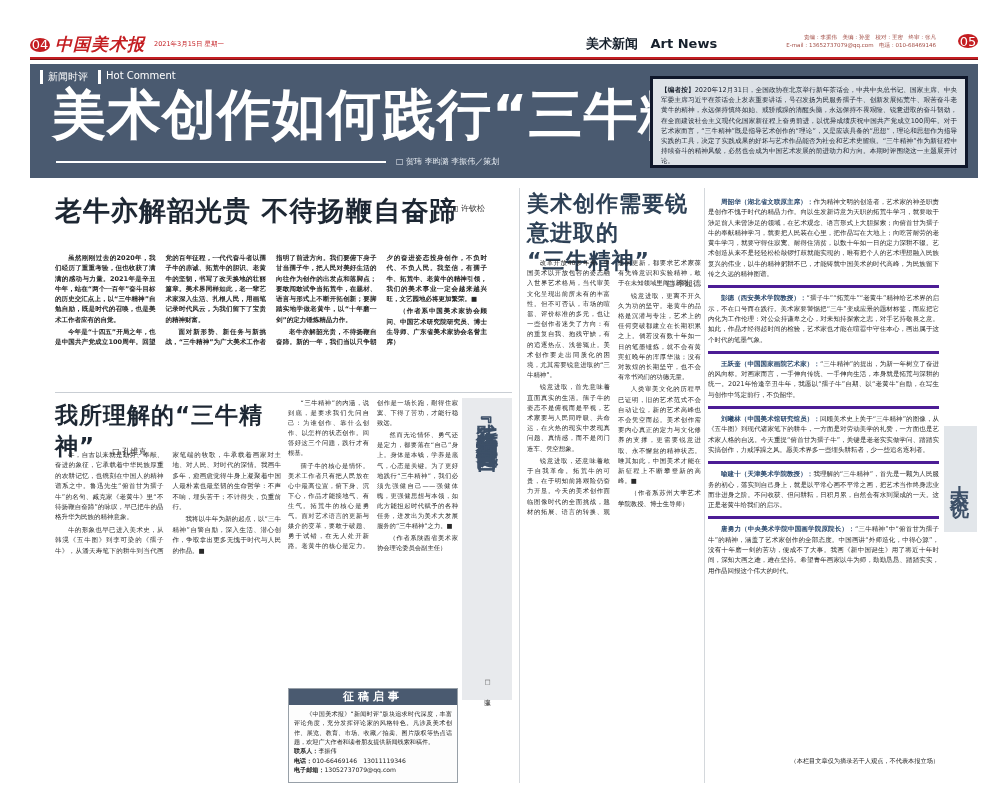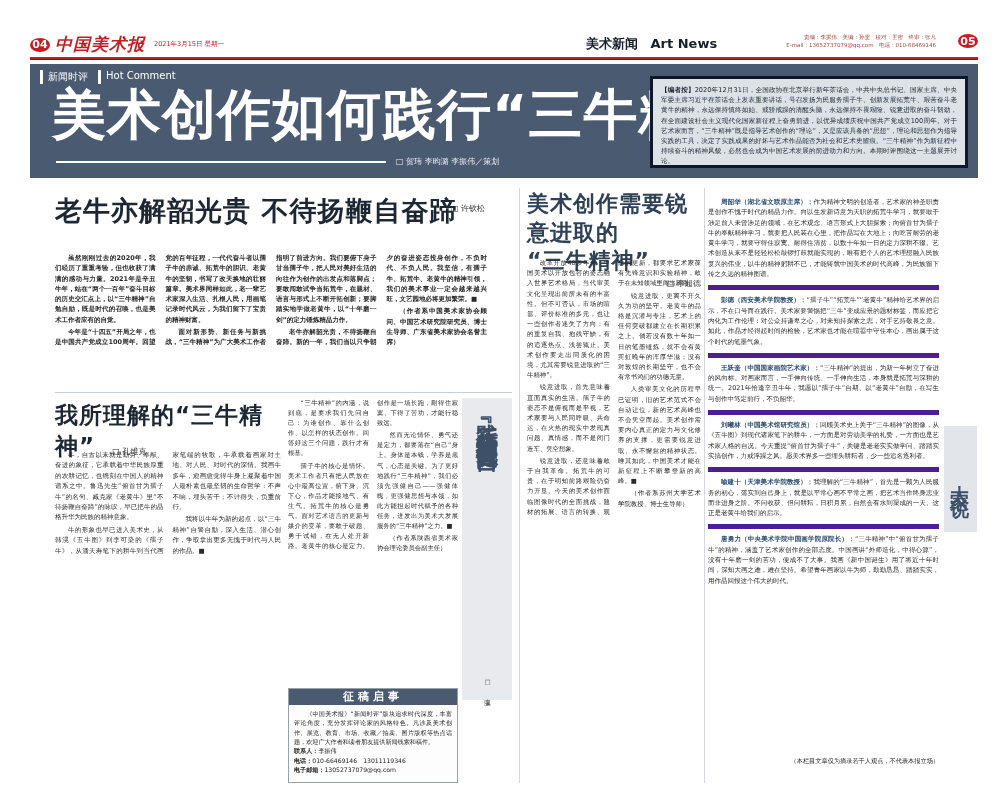--- a/index.html
+++ b/index.html
@@ -4,21 +4,21 @@
 <style>
   * { box-sizing: border-box; margin: 0; padding: 0; }
   html,body { background:#ffffff; }
   body { font-family:"DejaVu Sans","Liberation Sans",sans-serif; -webkit-text-size-adjust:none; }
   .page { position:relative; width:1000px; height:793px; background:#fff; overflow:hidden; }
 
   
   .top-header { position:absolute; left:30px; top:33px; width:948px; height:22px; }
   .badge { display:inline-flex; align-items:center; justify-content:center;
            width:20px; height:14px; border-radius:50%; background:#c41e22; color:#fff;
-           font-size:11px; font-weight:bold; }
+           font-size:13px; font-weight:normal; }
   .masthead-left { position:absolute; left:0; top:0; display:flex; align-items:center; gap:5px; }
   .paper-name { color:#c41e22; font-weight:900; font-size:17px; letter-spacing:1px;
                 font-family:"DejaVu Serif","Liberation Serif",serif; font-style:italic; }
   .date-line { color:#c41e22; font-size:6.5px; margin-left:4px; }
   .section-head { position:absolute; left:556px; top:2px; font-size:13px; font-weight:bold; color:#16202c; }
   .section-head .en { font-weight:bold; margin-left:8px; }
   .staff-block { position:absolute; right:22px; top:0; text-align:right; color:#a04a42; font-size:5.5px; line-height:8px; padding-right:20px; }
   .badge-right { position:absolute; right:0; top:1px; }
   .red-rule { position:absolute; left:30px; top:57px; width:948px; height:3px; background:#c41e22; border-bottom:1px solid #7a1416; }
 
@@ -86,21 +86,21 @@
   .a3-head { position:absolute; left:527px; top:190px; width:174px; }
   .a3-title { font-size:22px; line-height:1.3; color:#2e4156; font-weight:900; letter-spacing:1px; }
   .a3-author { display:block; text-align:right; margin-top:2px; }
   .a3-body { position:absolute; left:527px; top:258px; width:174px; height:524px;
              column-count:2; column-gap:8px; font-size:6.4px; line-height:10.2px; }
 
   
   .ds-col { position:absolute; left:708px; top:192px; width:231px; height:560px;
             font-size:6.5px; line-height:10.3px; text-align:justify; color:#2a2a2a; overflow:hidden; }
   .ds-entry { padding:5px 0 6px; }
-  .ds-entry + .ds-entry { border-top:5px solid #4c1d95; }
+  .ds-entry + .ds-entry { border-top:3px solid #4c1d95; }
   .ds-entry p { text-indent:2em; }
   .ds-name { font-weight:bold; color:#2c4a6e; }
   .ds-footnote { position:absolute; left:708px; top:757px; width:231px; text-align:right;
                  font-size:6.2px; color:#222; font-family:"DejaVu Serif","Liberation Serif",serif; }
   .ds-strip { position:absolute; left:944px; top:426px; width:33px; height:106px; background:#e2e6ea;
               display:flex; align-items:center; justify-content:center; }
   .ds-strip-label { writing-mode:vertical-rl; text-orientation:upright; font-size:19px; font-weight:900;
                     color:#3d5068; letter-spacing:7px; }
 </style>
 </head>

